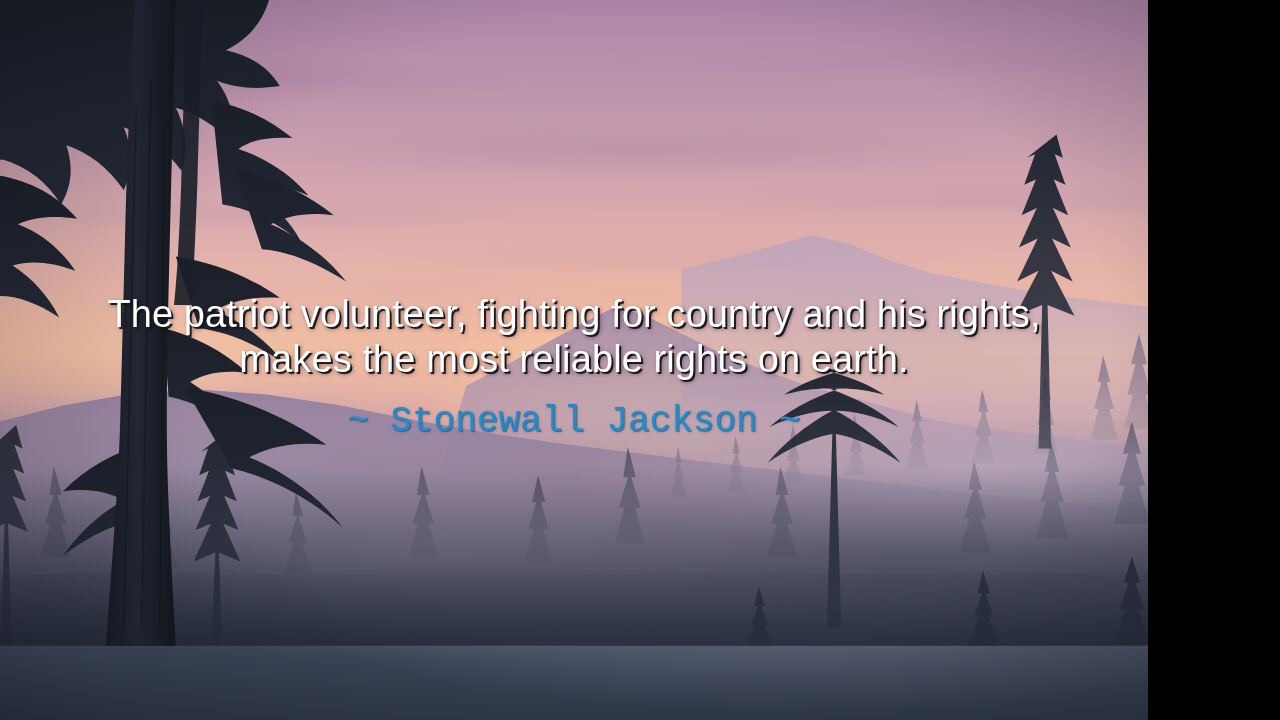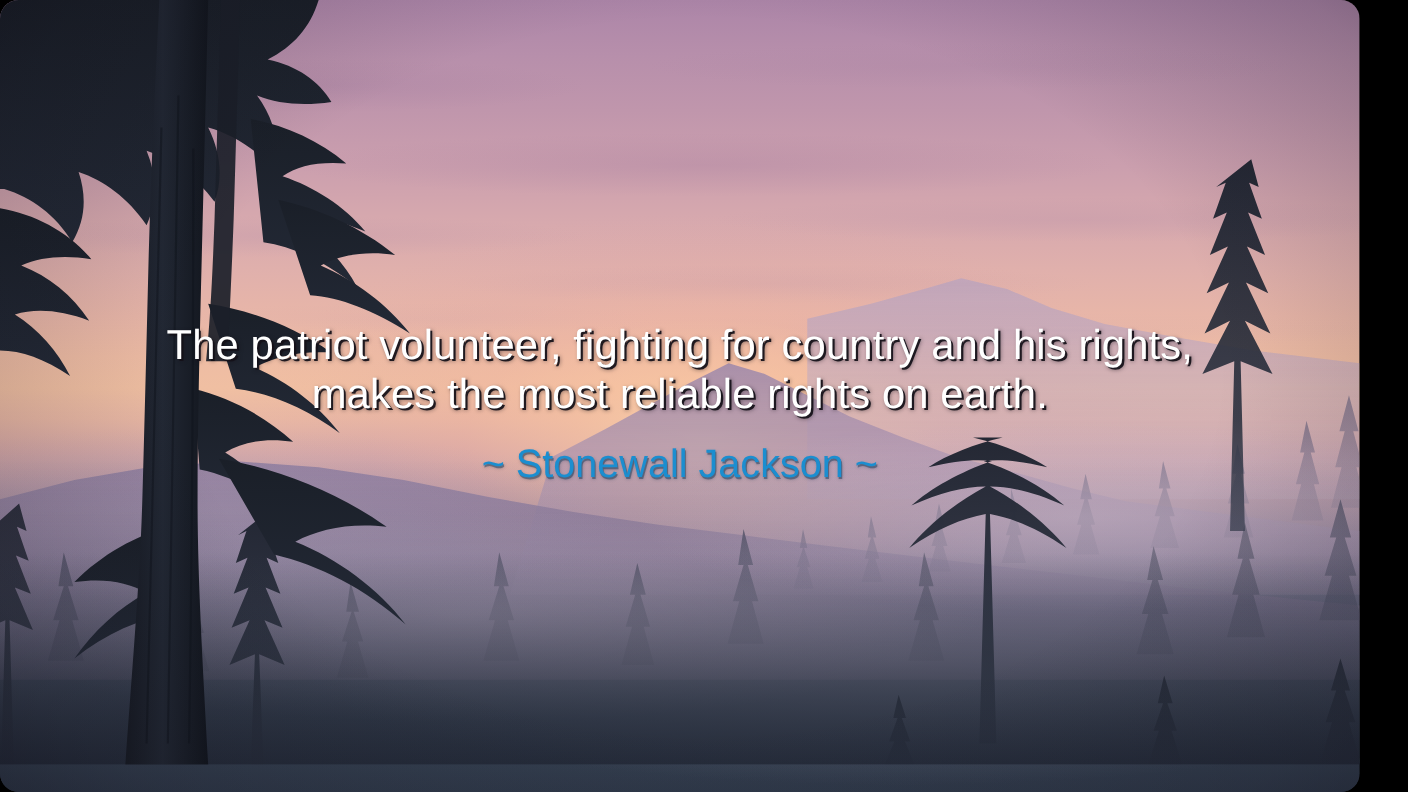--- a/index.html
+++ b/index.html
@@ -3,25 +3,24 @@
 <meta charset="utf-8">
 <title>Quote Image</title>
 <style>
   html, body {
     margin: 0;
     padding: 0;
     background: #000;
   }
   #stage {
     position: relative;
-    width: 1236px;
+    width: 1148px;
     height: 720px;
     overflow: hidden;
     font-family: "Liberation Sans", sans-serif;
-    border-radius: 17px;
   }
 
   
   .layer { position: absolute; inset: 0; }
 
   
   #sky {
     background:
       linear-gradient(to bottom,
         #ac85a8 0%,
@@ -112,20 +111,21 @@
   #attribution {
     display: block;
     margin-top: 18px;
     color: #1b8ed0;
     font-size: 36px;
     line-height: 44px;
     white-space: nowrap;
     text-shadow:
       1px 1px 0 rgba(18,60,92,0.45),
       1px 1px 3px rgba(18,40,70,0.35);
+    font-family: Liberation Mono, monospace;
   }
 </style>
 </head>
 <body>
 
 <div id="stage">
 
   <div class="layer" id="sky"></div>
   <div class="layer" id="clouds"></div>
   <div class="layer" id="glow"></div>

